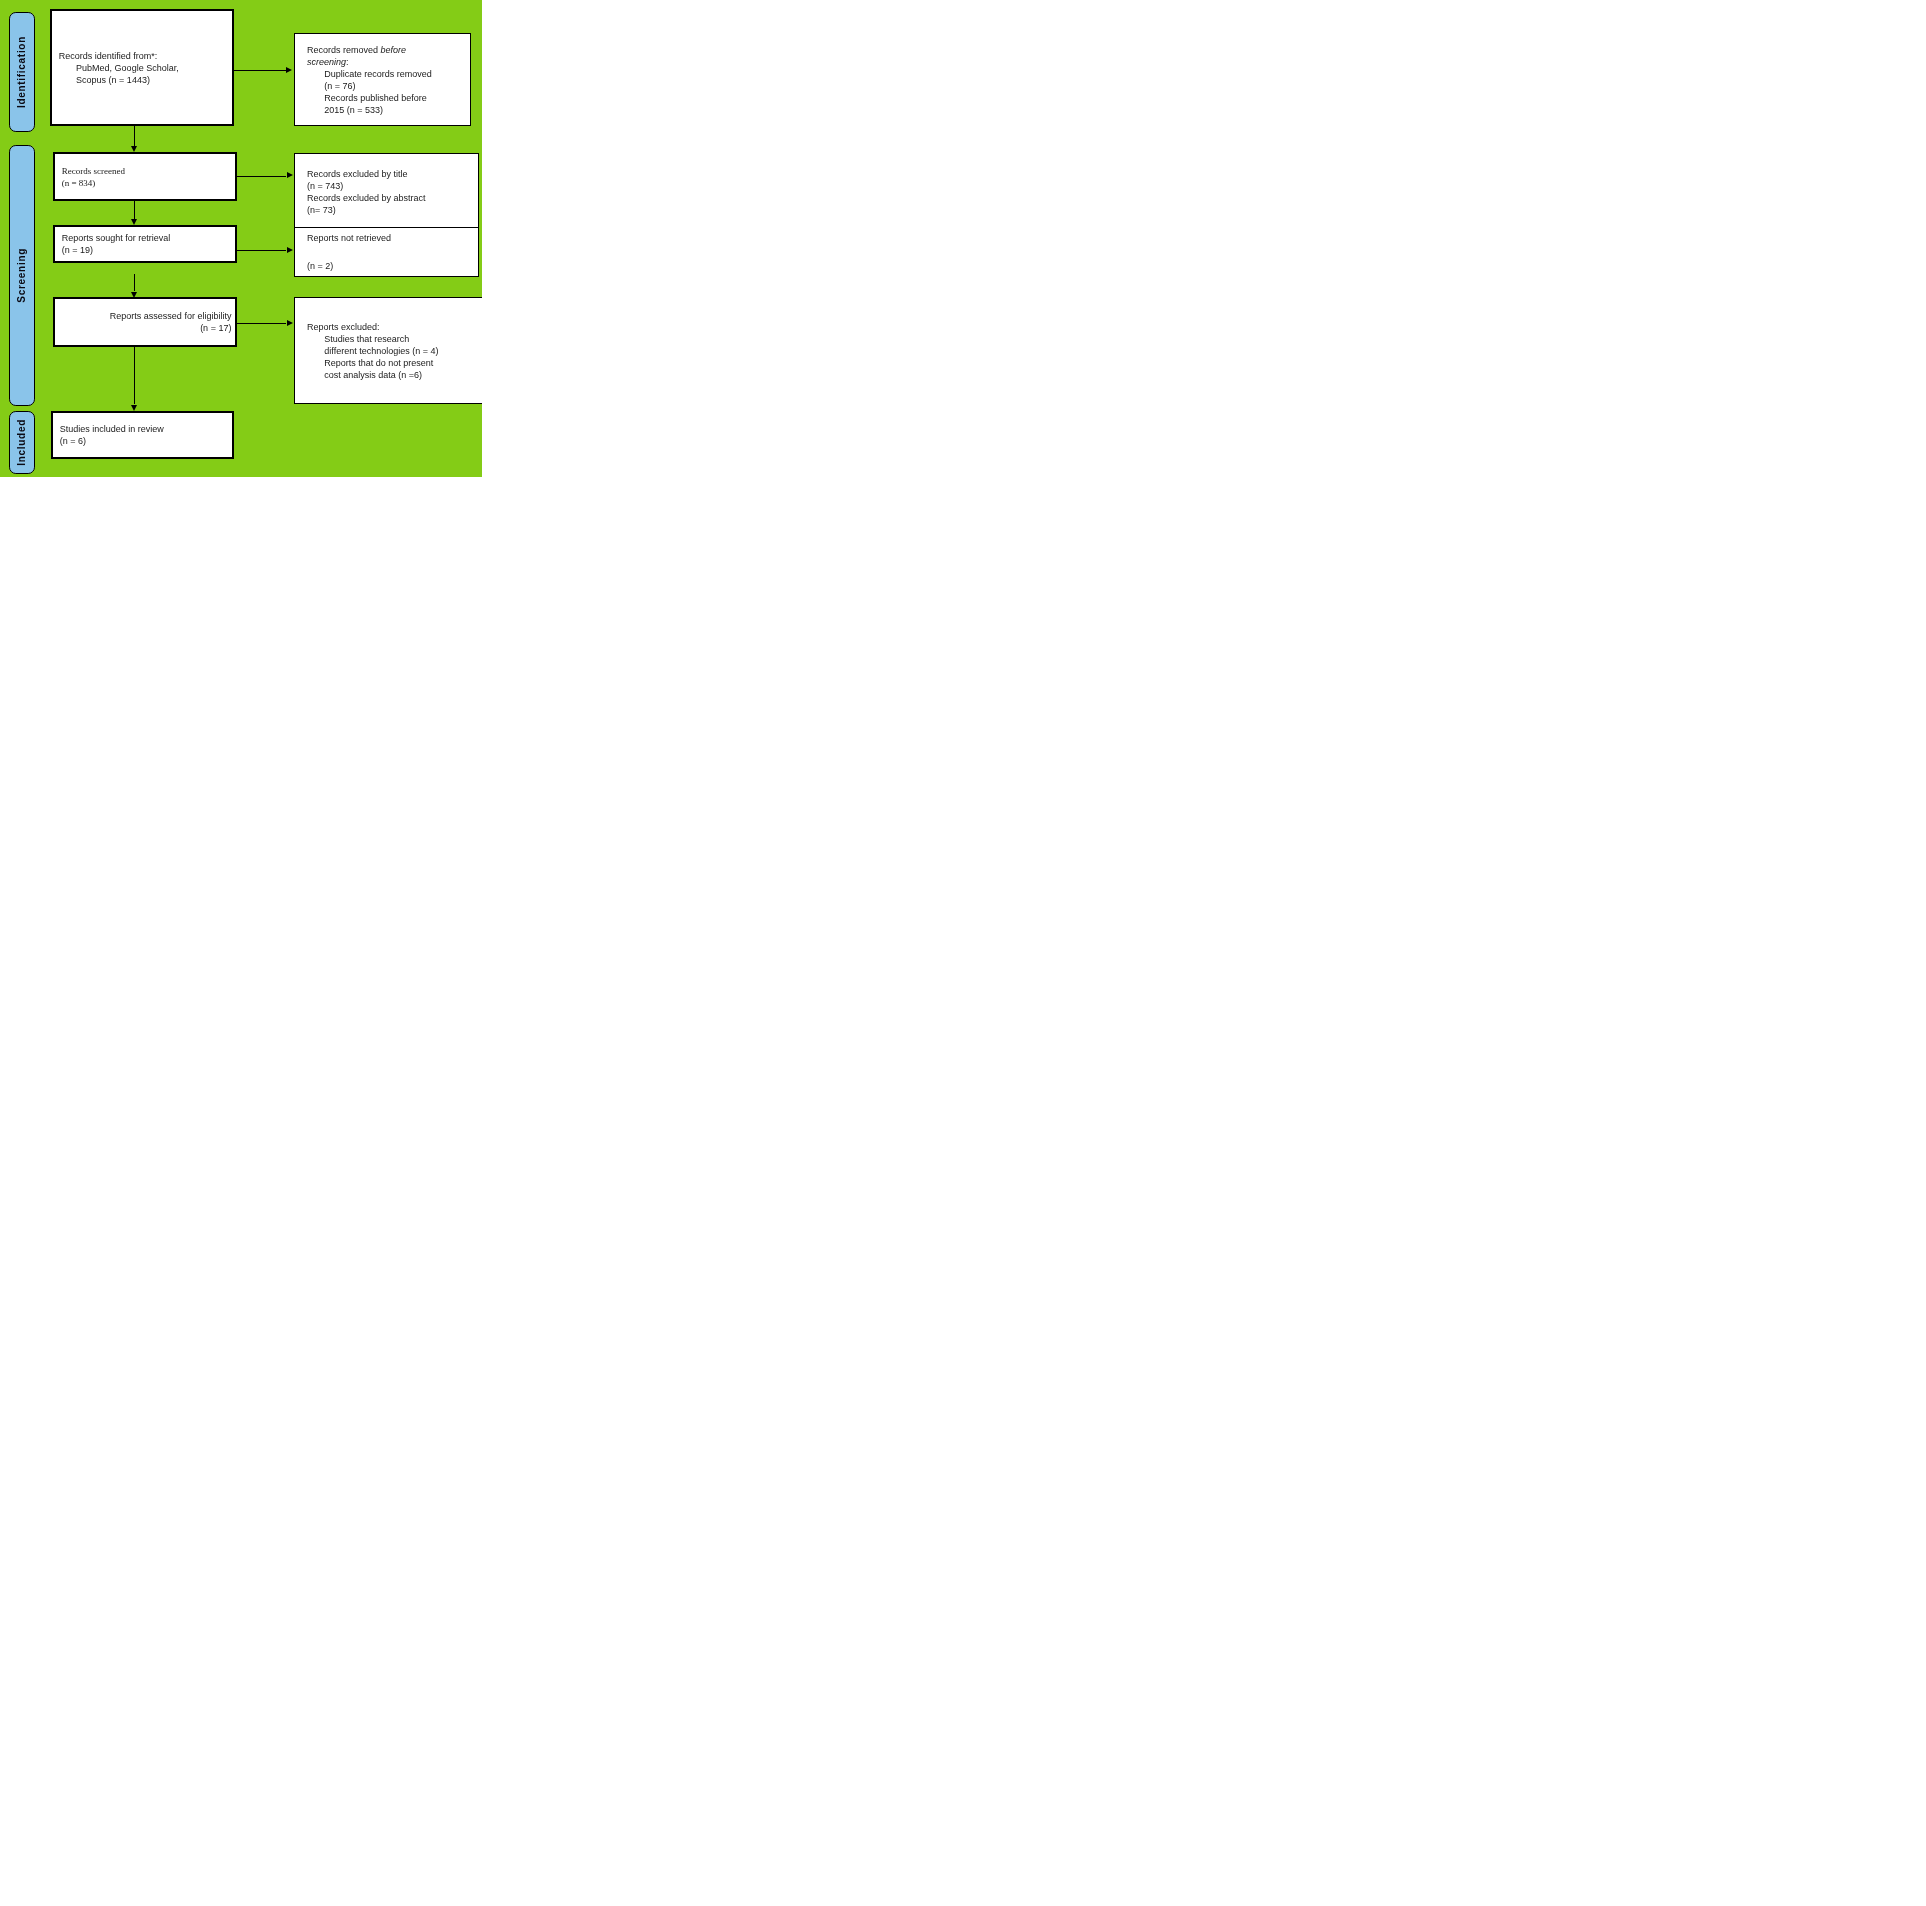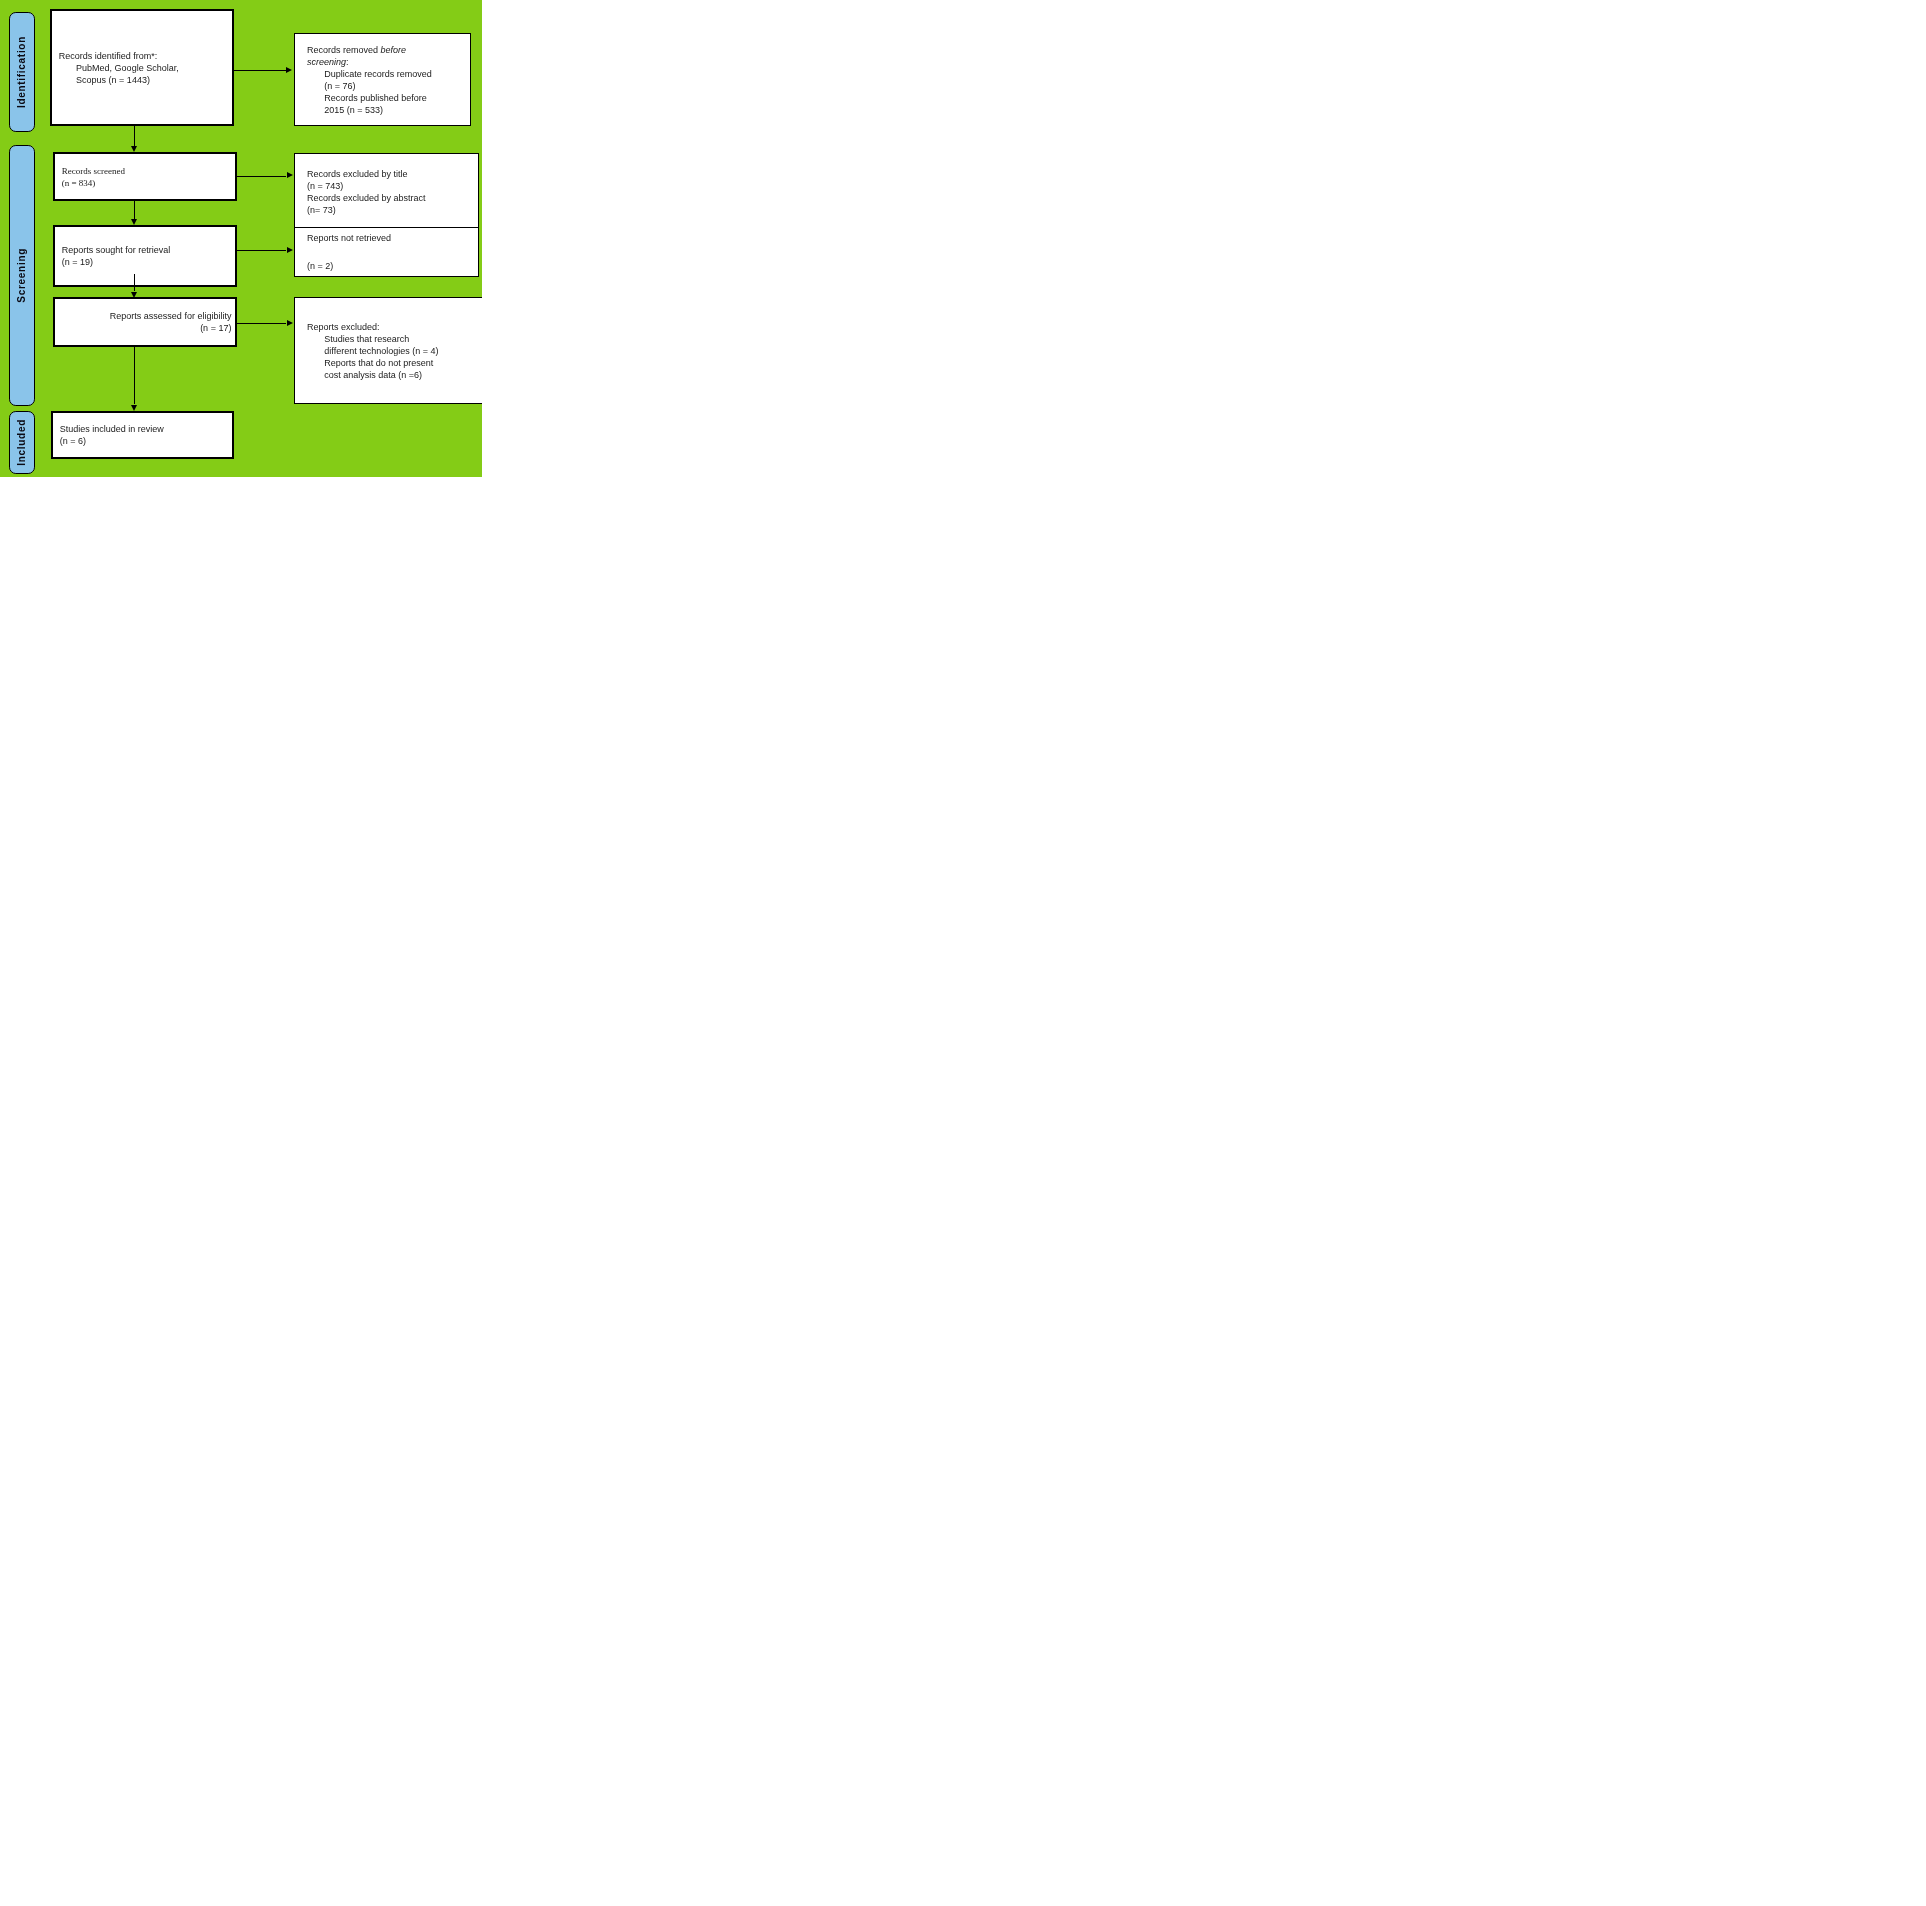--- a/index.html
+++ b/index.html
@@ -58,21 +58,21 @@
   }
   .box.thin { border-width: 1.4px; padding-left: 12px; }
   .line { white-space: nowrap; }
   .line.indent { padding-left: 17.3px; }
   .it { font-style: italic; }
 
   #box-records-identified { left: 50px; top: 9px;  width: 184px; height: 117px; }
   #box-records-removed    { left: 294px; top: 33px;  width: 177px; height: 93px; }
   #box-records-screened   { left: 53px; top: 152px; width: 184px; height: 49px; font-family: Liberation Serif, serif; }
   #box-records-excluded   { left: 294px; top: 153px; width: 185px; height: 77px; }
-  #box-reports-sought     { left: 53px; top: 225px; width: 184px; height: 62px; }
+  #box-reports-sought     { left: 53px; top: 225px; width: 184px; height: 38px; }
   #box-reports-not-retrieved { left: 294px; top: 227px; width: 185px; height: 50px; gap: 16px; }
   #box-reports-assessed   { left: 53px; top: 297px; width: 184px; height: 50px; text-align: right; }
   #box-reports-excluded   { left: 294px; top: 297px; width: 219px; height: 107px; }
   #box-studies-included   { left: 51px; top: 411px; width: 183px; height: 48px; }
 
   
   .shaft-h { position: absolute; height: 0.9px; background: #000; }
   .shaft-v { position: absolute; width: 0.9px;  background: #000; }
   .head-right {
     position: absolute; width: 0; height: 0;

